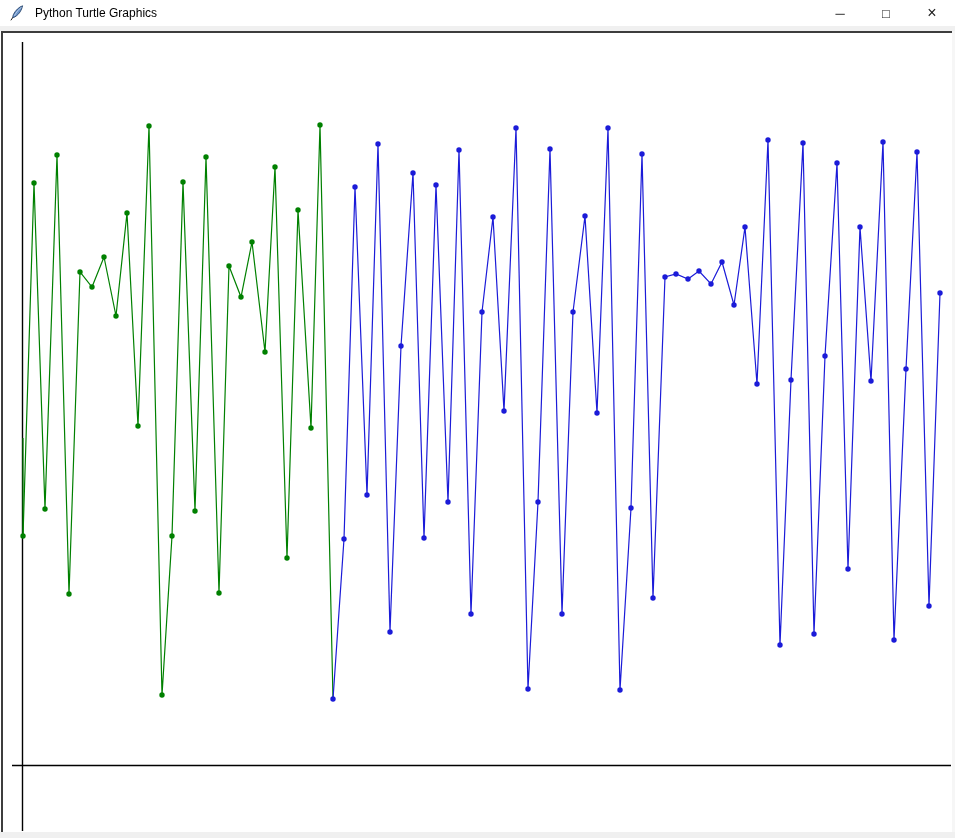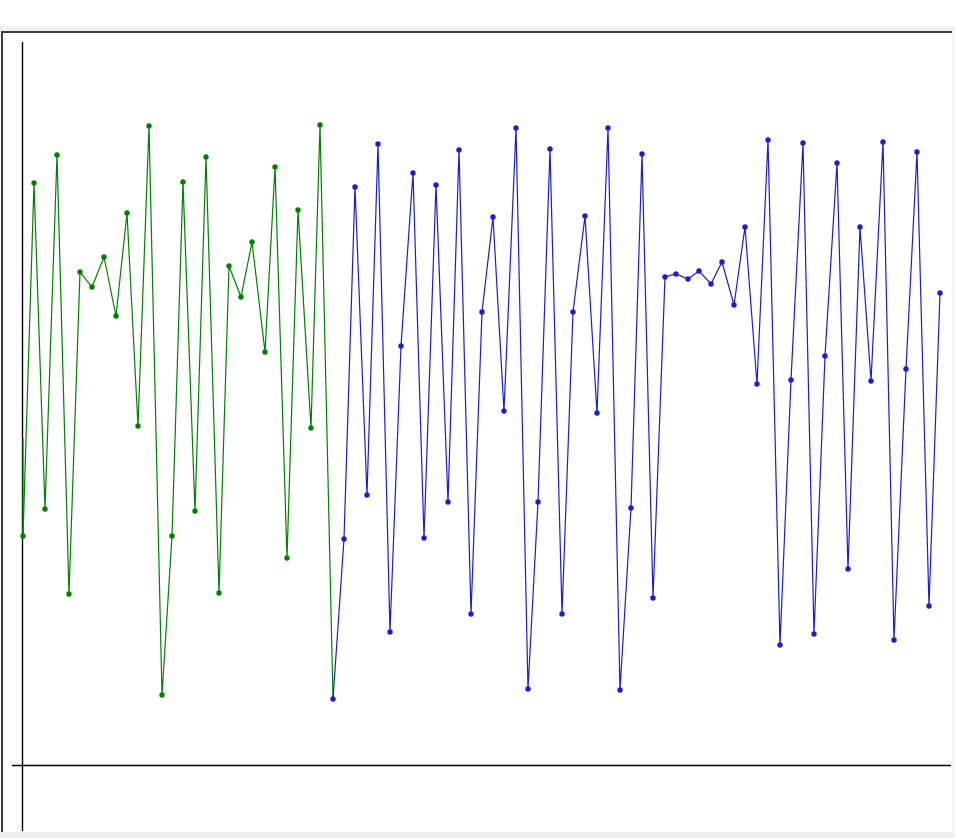--- a/index.html
+++ b/index.html
@@ -123,14 +123,34 @@
       <circle cx="929" cy="606" r="2.7" fill="#1b1bd8"></circle>
       <circle cx="940" cy="293" r="2.7" fill="#1b1bd8"></circle>
     </svg>
 
   <div class="frame-gap"></div>
   <div class="frame-top"></div>
   <div class="frame-left"></div>
   <div class="frame-bottom"></div>
   <div class="frame-right"></div>
 
+  <div class="titlebar">
+    <svg class="titlebar-icon" viewBox="0 0 16 16" xmlns="http://www.w3.org/2000/svg">
+      <path d="M4.2 11.9 L1.9 15.3" stroke="#000000" stroke-width="0.9" fill="none"></path>
+      <path d="M13.6 0.8 C 10.2 1.8, 6.2 5.6, 4.4 9.6 C 3.8 11.0, 3.7 12.2, 4.0 12.4
+               C 4.3 12.6, 5.6 12.2, 7.0 11.2 C 10.2 9.0, 12.6 5.4, 13.6 0.8 Z" fill="#6b93c9" stroke="#17355e" stroke-width="0.8"></path>
+      <path d="M12.6 2.2 C 10.0 4.0, 7.4 7.0, 5.4 10.8" stroke="#d7e4f4" stroke-width="0.7" fill="none"></path>
+    </svg>
+    <span class="titlebar-title">Python Turtle Graphics</span>
+    <div class="titlebar-controls">
+      <button class="ctrl-btn">
+        <span class="glyph">─</span>
+      </button>
+      <button class="ctrl-btn">
+        <span class="glyph">□</span>
+      </button>
+      <button class="ctrl-btn close">
+        <span class="glyph">×</span>
+      </button>
+    </div>
+  </div>
 
 </div>
 
 </body></html>

